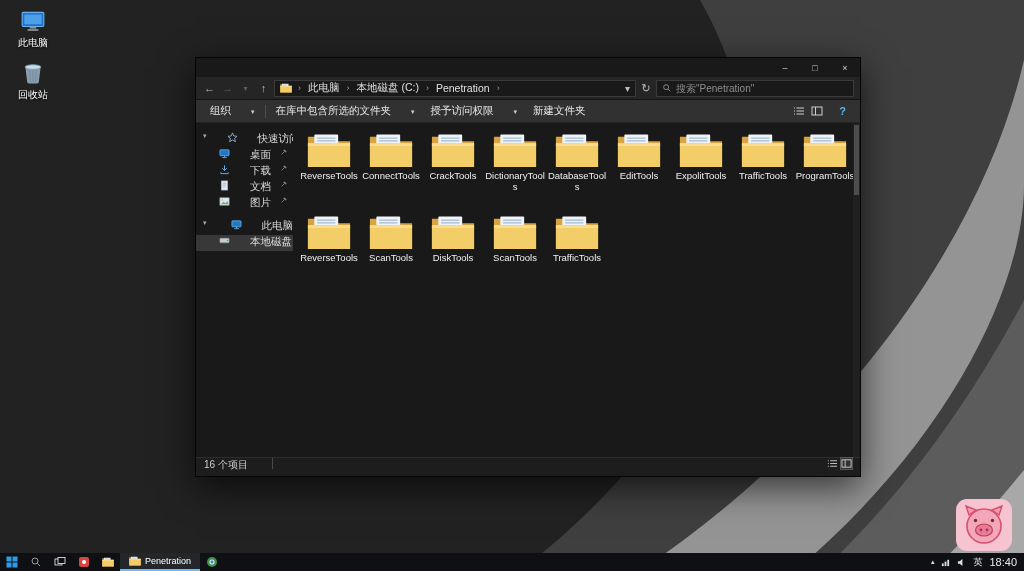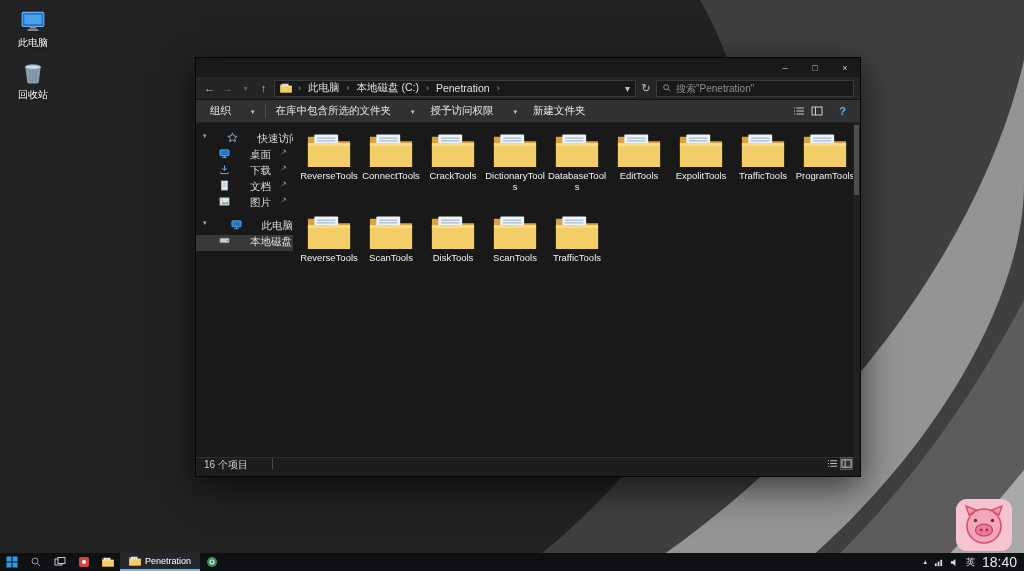--- a/index.html
+++ b/index.html
@@ -55,21 +55,21 @@
   
   .taskbar{position:absolute;left:0;right:0;bottom:0;height:18px;background:#0f1013;display:flex;align-items:stretch;z-index:10;font-size:9px;color:#eee;}
   .tb-icon{width:24px;display:flex;align-items:center;justify-content:center;}
   .tb-icon svg{width:12px;height:12px;}
   .task-btn{display:flex;align-items:center;gap:4px;padding:0 9px;background:#23262b;border-bottom:2px solid #76b9ed;color:#fff;font-size:9px;}
   .task-btn svg{width:12px;height:10px;}
   .tray{margin-left:auto;display:flex;align-items:center;gap:7px;padding-right:7px;color:#e8e8e8;}
   .tray svg{width:9px;height:9px;}
   .tray .chev{font-size:7px;color:#ddd;}
   .tray .lang{font-size:9px;}
-  .tray .clock{font-size:14px;}
+  .tray .clock{font-size:11px;}
   
   .pig{position:absolute;right:12px;bottom:20px;width:56px;height:52px;}
 </style>
 </head>
 <body>
 
 <svg width="0" height="0" style="position:absolute" aria-hidden="true">
   <defs>
     <symbol id="folder-sym" viewBox="0 0 48 38">
       <path d="M1 4 h15 l4 5 h27 v28 H1 Z" fill="#d9a440"></path>

